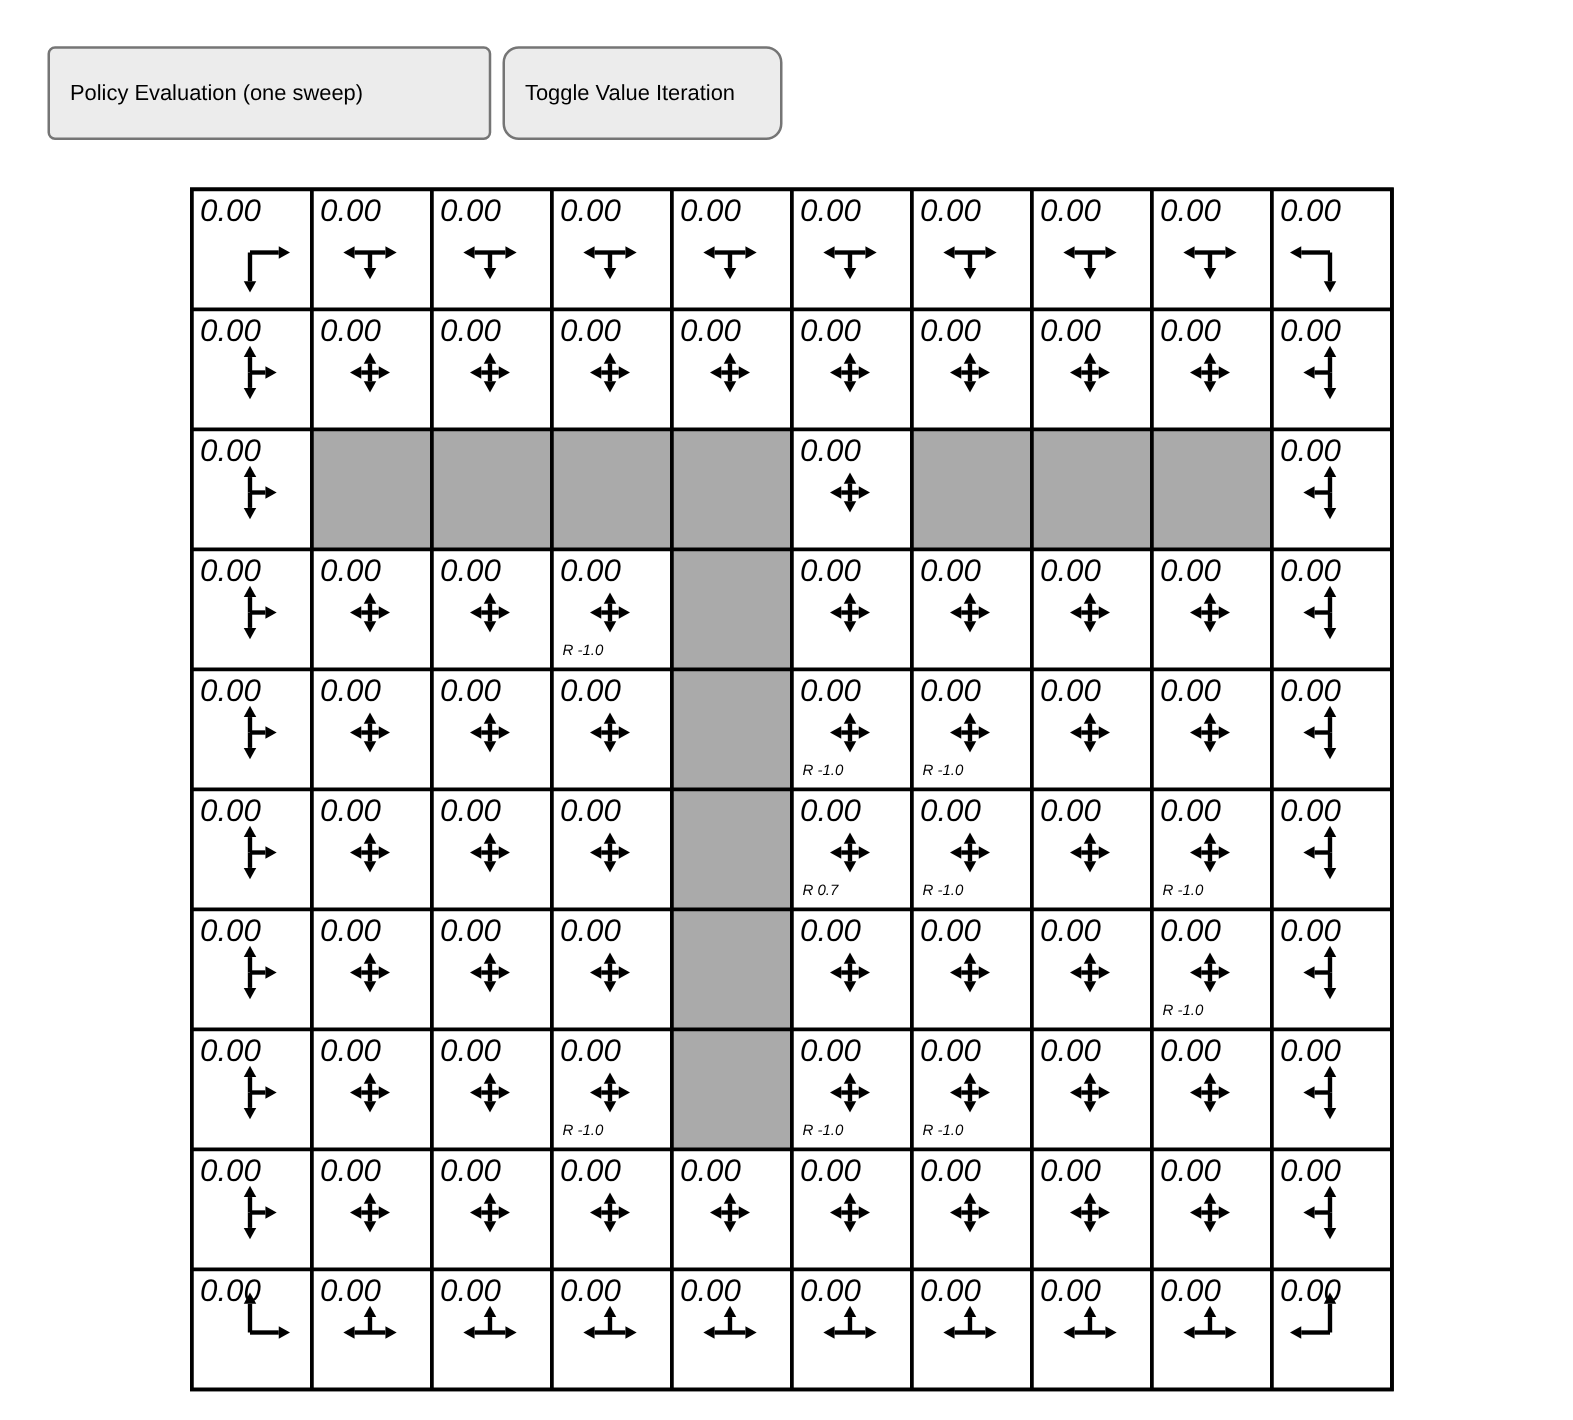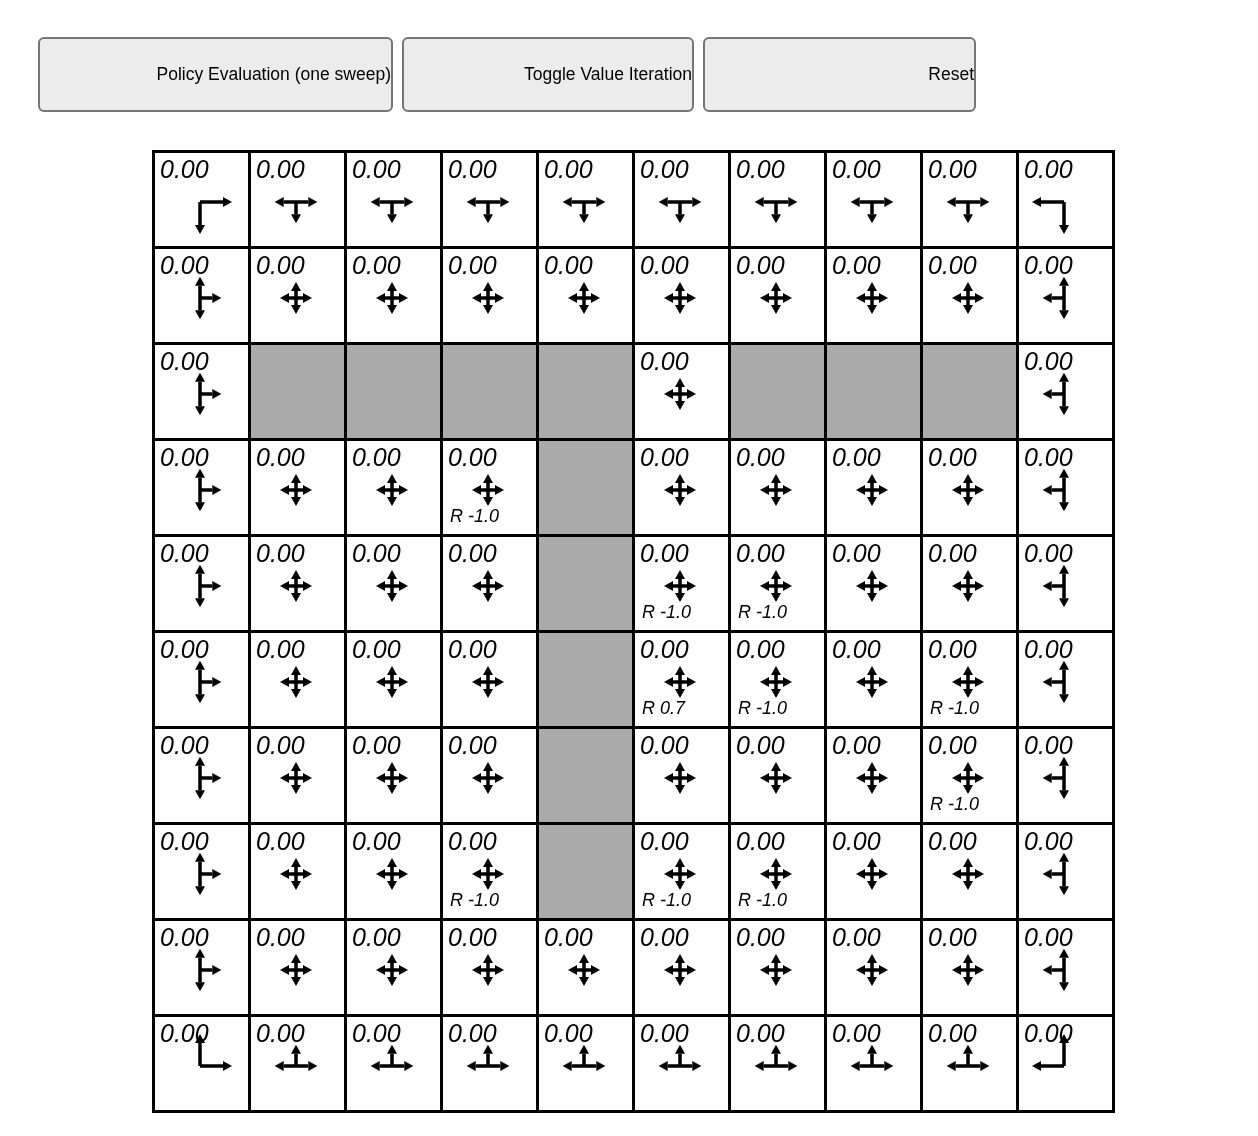--- a/index.html
+++ b/index.html
@@ -23,27 +23,27 @@
     gap: 9px;
   }
   .btn {
     height: 75px;
     background: #ececec;
     border: 2px solid #757575;
     border-radius: 6px;
     font-family: "Liberation Sans", sans-serif;
     font-size: 17.5px;
     color: #000000;
-    text-align: right;
+    text-align: left;
     cursor: pointer;
-    padding: 0;
+    padding: 16px;
   }
   .btn.w1 { width: 355px; }
   .btn.w2 { width: 268px; }
-  .btn.w3 { width: 292px; }
+  .btn.w3 { width: 224px; border-radius: 13px; }
   .btn.w4 { width: 273px; }
   .grid {
     position: absolute;
     left: 152px;
     top: 150px;
     display: grid;
     grid-template-columns: repeat(10, 93px);
     grid-auto-rows: 93px;
     gap: 3px;
     background: #000000;
@@ -64,41 +64,40 @@
     top: 3px;
     font-size: 25px;
     line-height: 1.05;
     color: #000000;
     white-space: nowrap;
   }
   .cell-reward {
     position: absolute;
     left: 7px;
     bottom: 7px;
-    font-size: 18px;
+    font-size: 12px;
     color: #000000;
     white-space: nowrap;
   }
   .pol-svg {
     position: absolute;
     left: 45px;
     top: 49px;
     transform: translate(-50%, -50%);
     overflow: visible;
   }
 </style>
 </head>
 <body>
 
 <div id="app">
 
   <div class="toolbar">
     <button class="btn w1">Policy Evaluation (one sweep)</button>
     <button class="btn w3">Toggle Value Iteration</button>
-    <button class="btn w4">Reset</button>
   </div>
 
   <div class="grid">
       <div class="cell">
         <span class="cell-value">0.00</span>
         <svg width="80" height="80" viewBox="-40 -40 80 80" class="pol-svg">
           <line x1="0" y1="0" x2="23" y2="0" stroke="#000000" stroke-width="3.5"></line>
           <polygon points="32,0 23,5 23,-5" fill="#000000"></polygon>
           <line x1="0" y1="0" x2="0" y2="23" stroke="#000000" stroke-width="3.5"></line>
           <polygon points="0,32 -5,23 5,23" fill="#000000"></polygon>

